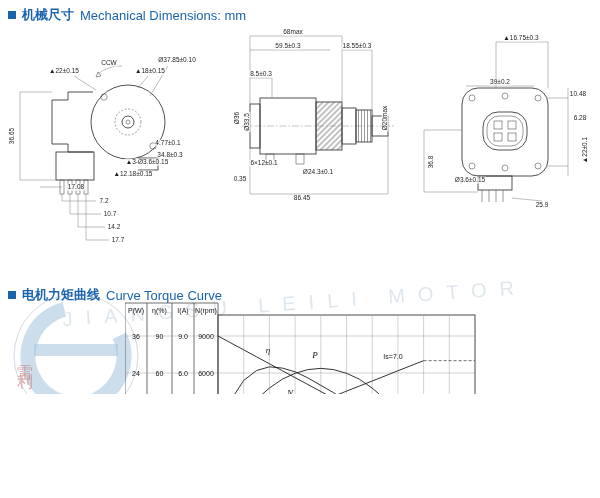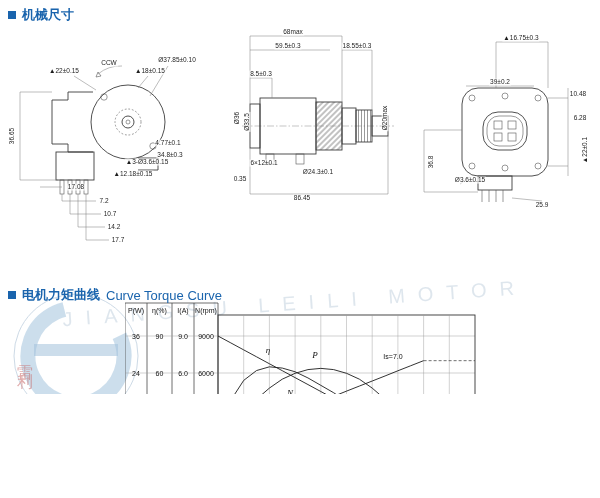--- a/index.html
+++ b/index.html
@@ -52,20 +52,21 @@
   .ann{font-size:7px;}
 </style>
 </head>
 <body>
 
 <div id="page">
 
   <div class="section-header" id="hdr-mech">
     <span class="bullet"></span>
     <span class="zh">机械尺寸</span>
+    <span class="en">Mechanical Dimensions: mm</span>
   </div>
 
   <div id="drawings">
     <svg id="draw-svg" width="600" height="252" viewBox="0 0 600 252">
       <defs>
         <pattern id="hatch" width="4" height="4" patternUnits="userSpaceOnUse" patternTransform="rotate(45)">
           <line x1="1" y1="0" x2="1" y2="4" stroke="#666" stroke-width="0.8"></line>
         </pattern>
         <pattern id="knurl" width="3" height="6" patternUnits="userSpaceOnUse">
           <line x1="1.5" y1="0" x2="1.5" y2="6" stroke="#555" stroke-width="0.6"></line>

